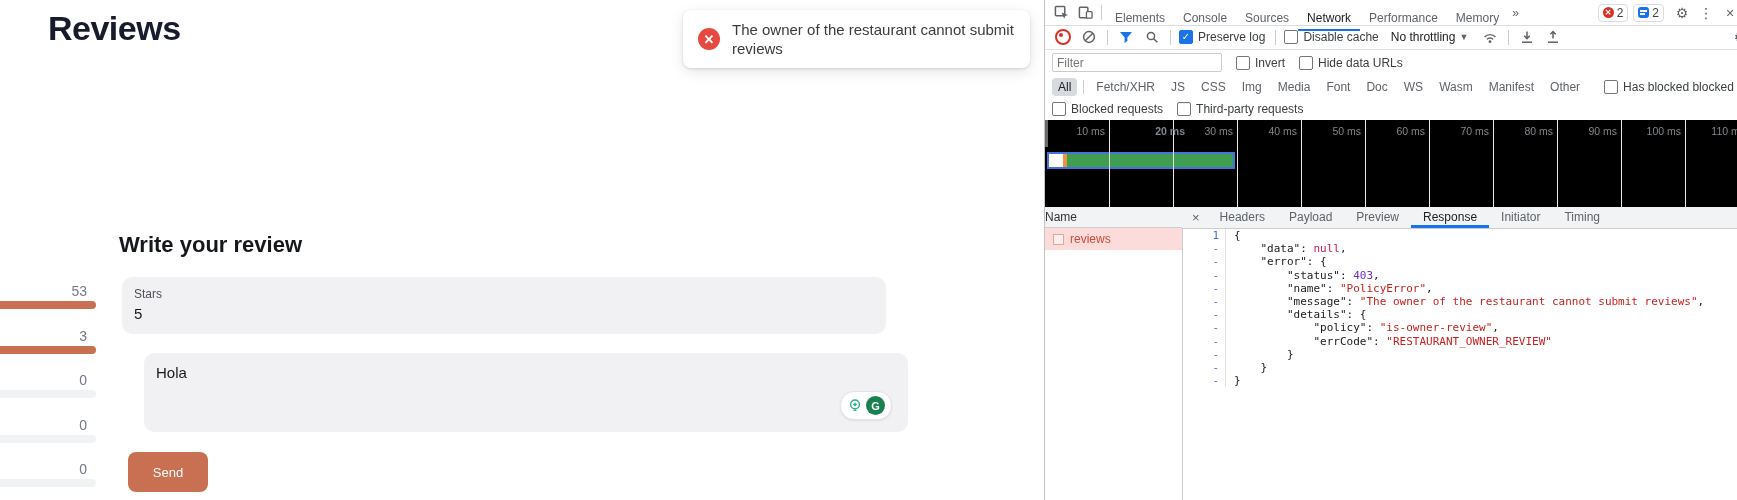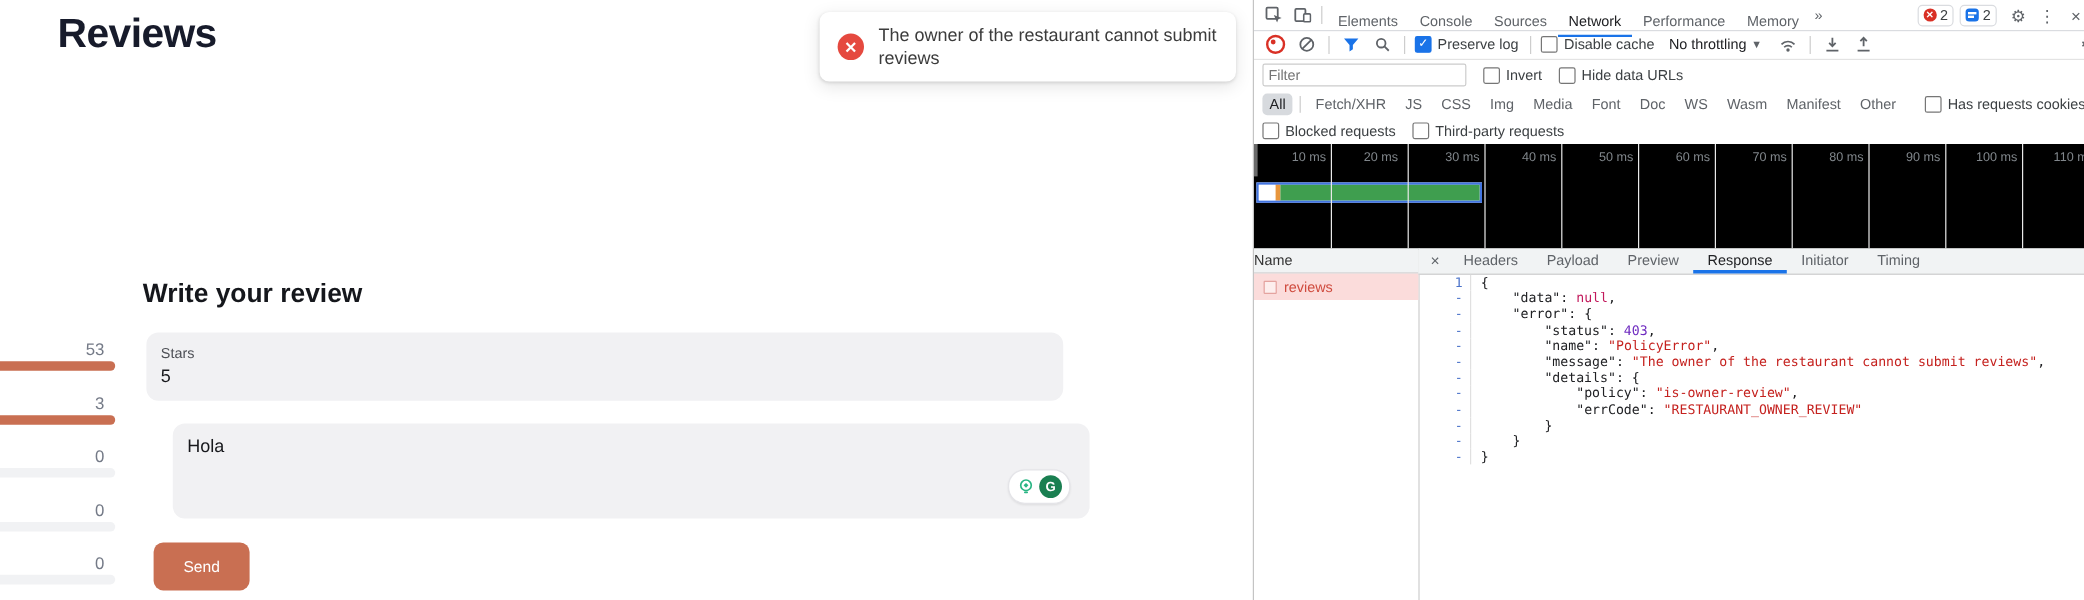--- a/index.html
+++ b/index.html
@@ -270,21 +270,21 @@
           <span class="chip">Media</span>
           <span class="chip">Font</span>
           <span class="chip">Doc</span>
           <span class="chip">WS</span>
           <span class="chip">Wasm</span>
           <span class="chip">Manifest</span>
           <span class="chip">Other</span>
         </span>
       <span class="chk-group">
         <span class="checkbox"></span>
-        <span class="ctl-label">Has requests cookies</span>
+        <span class="ctl-label">Has blocked blocked</span>
       </span>
     </div>
 
     <div class="dt-row dt-blockedrow">
       <span class="chk-group" style="margin-left:0;">
         <span class="checkbox"></span>
         <span class="ctl-label">Blocked requests</span>
       </span>
       <span class="chk-group">
         <span class="checkbox"></span>
@@ -295,21 +295,21 @@
     <div class="dt-waterfall" id="waterfall">
       <div class="ruler-origin"></div>
       <div class="wf-bar">
         <div class="wf-seg-wait"></div>
         <div class="wf-seg-stall"></div>
         <div class="wf-seg-dl"></div>
       </div>
     <div class="gridline" style="left: 64px;"></div>
         <div class="tick-label" style="left: 0px;">10 ms</div>
         <div class="gridline" style="left: 128px;"></div>
-        <div class="tick-label" style="left: 60px;">20 ms</div>
+        <div class="tick-label" style="left: 80px; font-weight: bold;">20 ms</div>
         <div class="gridline" style="left: 192px;"></div>
         <div class="tick-label" style="left: 128px;">30 ms</div>
         <div class="gridline" style="left: 256px;"></div>
         <div class="tick-label" style="left: 192px;">40 ms</div>
         <div class="gridline" style="left: 320px;"></div>
         <div class="tick-label" style="left: 256px;">50 ms</div>
         <div class="gridline" style="left: 384px;"></div>
         <div class="tick-label" style="left: 320px;">60 ms</div>
         <div class="gridline" style="left: 448px;"></div>
         <div class="tick-label" style="left: 384px;">70 ms</div>

